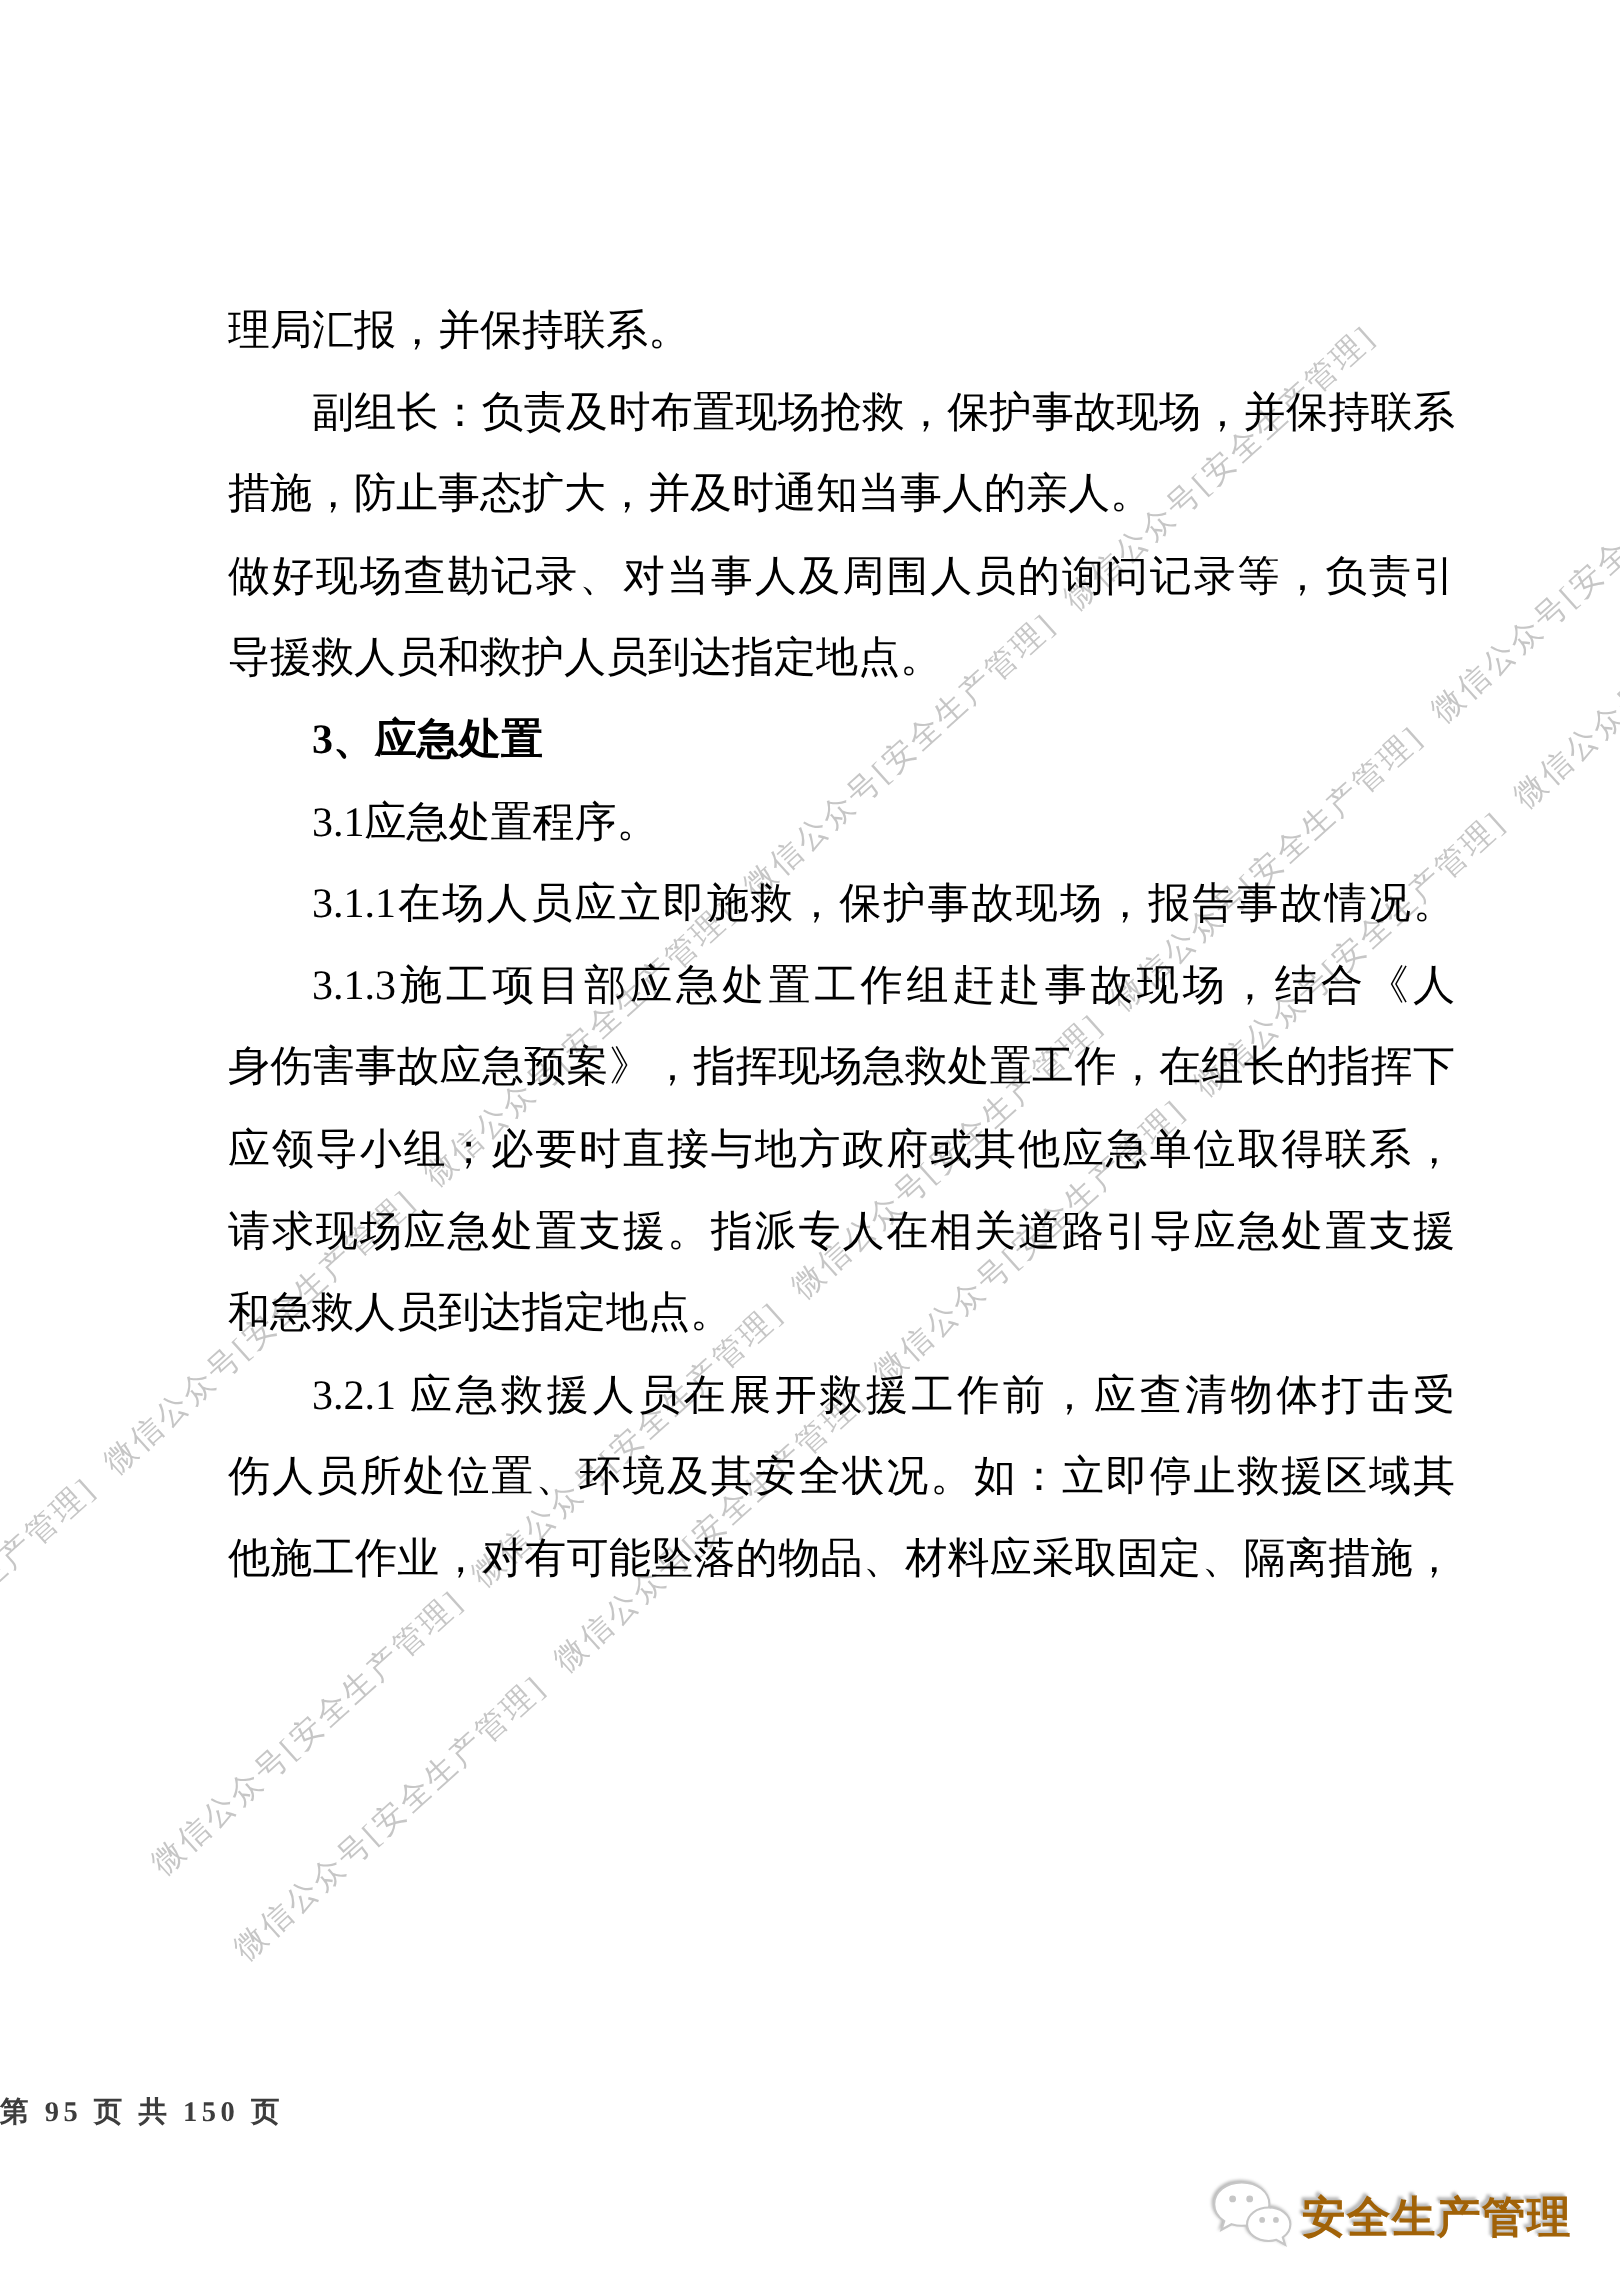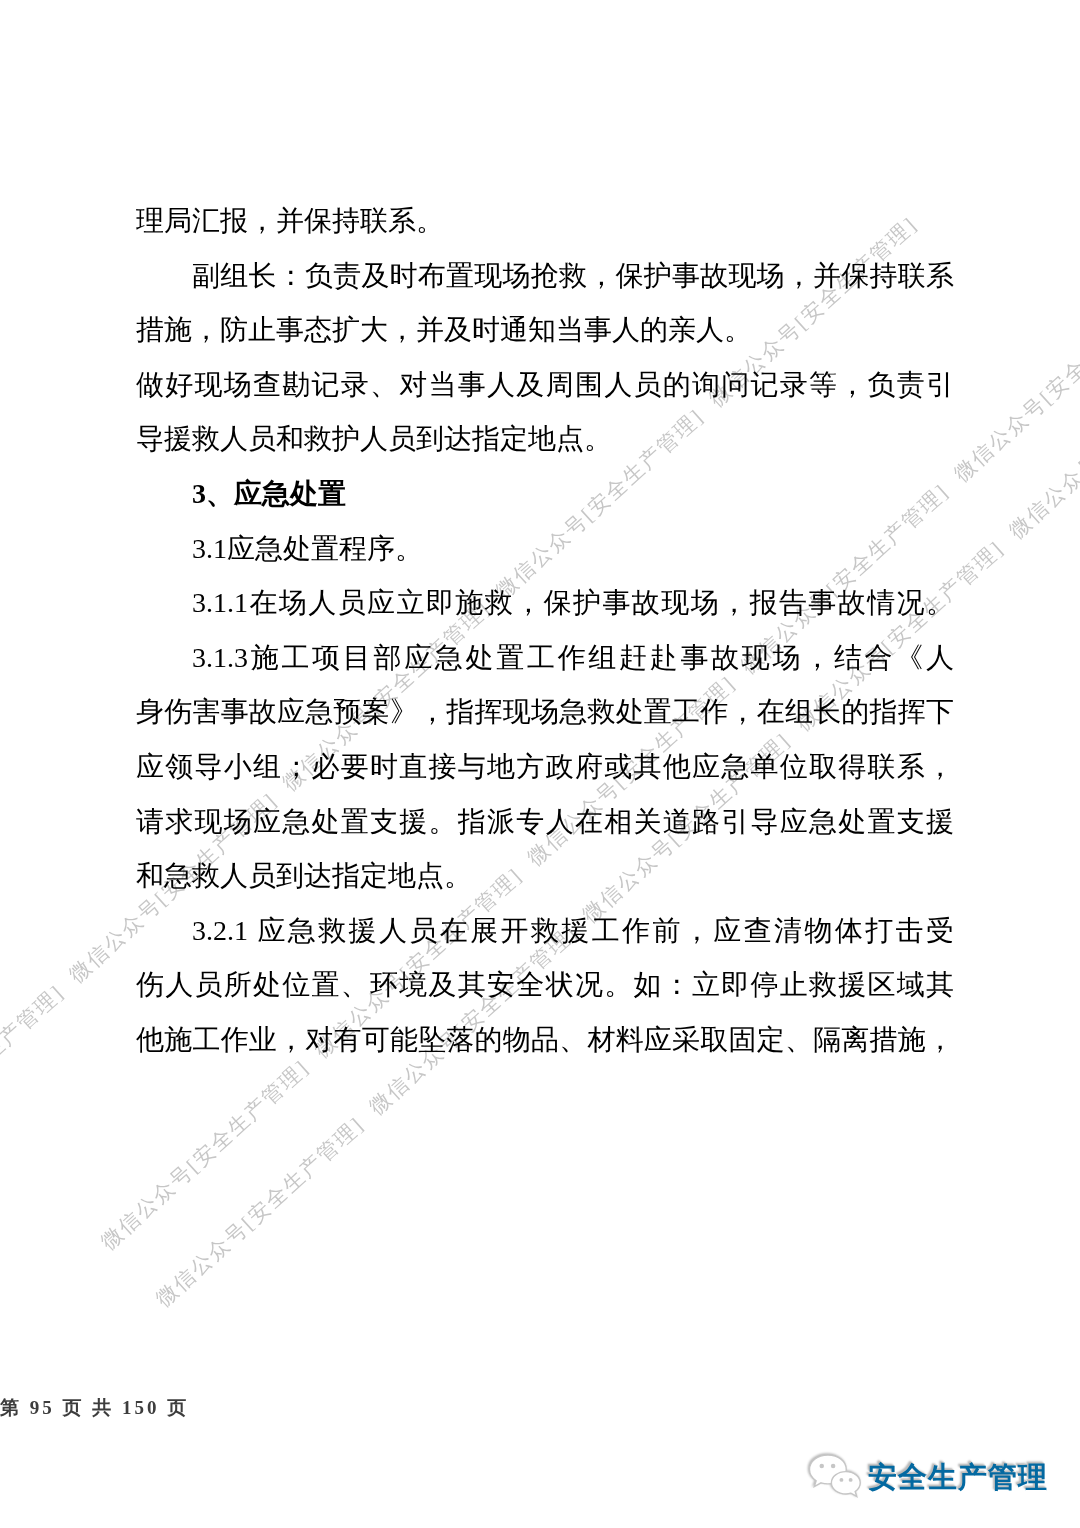--- a/index.html
+++ b/index.html
@@ -25,21 +25,21 @@
     opacity:.85;
     font-family:"Liberation Serif","DejaVu Serif",serif;
   }
   .wm-band span{margin-right:16px;}
   .wm-b0{left:-150px;top:1160px;}
   .wm-b1{left:95px;top:1235px;}
   .wm-b2{left:150px;top:1292px;}
   
   .doc-body{
     position:absolute;
-    left:136px;
+    left:152px;
     top:194px;
     width:818px;
   }
   .ln{
     height:54.6px;
     line-height:54.6px;
     font-size:28px;
     text-align:left;
     overflow:hidden;
   }
@@ -65,21 +65,21 @@
     display:flex;
     align-items:center;
     gap:6px;
   }
   .brand .icon{filter:drop-shadow(-1px -1px 1px #b5b5b5);}
   .brand-name{
     font-family:Liberation Sans, sans-serif;
     font-size:29px;
     font-weight:bold;
     letter-spacing:1px;
-    color:#0369a1;
+    color:#a16207;
     text-shadow:-2px -2px 2px #b9b9b9, -1px -1px 0 #cccccc, 1px 1px 0 #ffffff;
   }
 </style>
 </head>
 <body>
 
 <div class="page">
 
   <div class="wm-layer">
     <div class="wm-band wm-b0">

